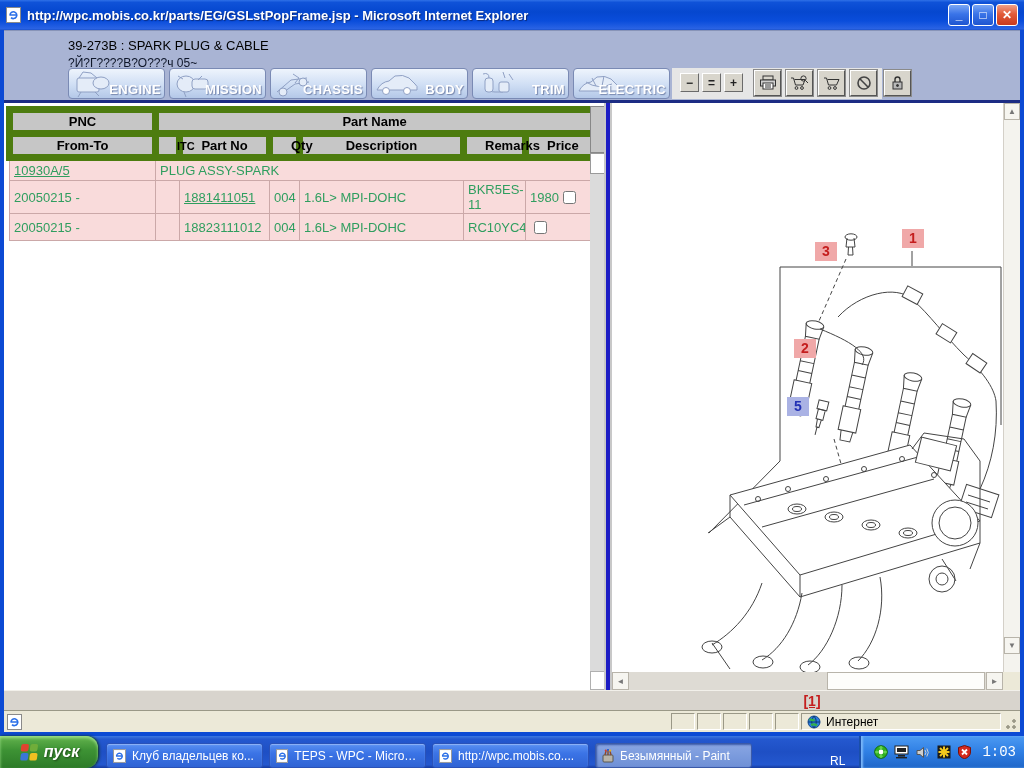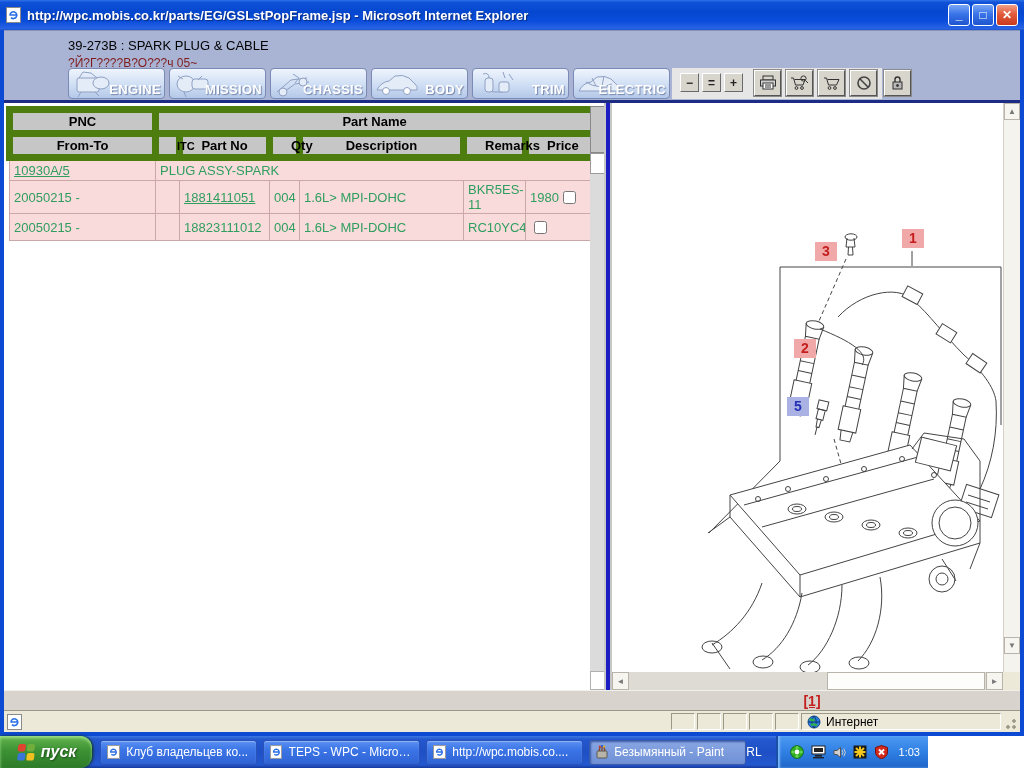--- a/index.html
+++ b/index.html
@@ -19,21 +19,21 @@
     color:#fff; font-size:12px; font-weight:bold; display:flex; align-items:center; justify-content:center; }
   .tb-btn.close { background:linear-gradient(180deg,#f0a088 0%,#e25b3a 45%,#c83a1e 100%); }
   .win-border-left { position:absolute; left:0; top:30px; width:4px; height:706px; background:#0c4ad4; }
   .win-border-right { position:absolute; right:0; top:30px; width:4px; height:706px; background:#0c4ad4; }
   .win-border-bottom { position:absolute; left:0; top:732px; width:1024px; height:4px; background:#0c4ad4; }
 
   
   .banner { position:absolute; left:4px; top:30px; width:1016px; height:70px; background:#a9b4d4;
     border-top:1px solid #8894b8; }
   .banner-title { position:absolute; left:64px; top:7px; font-size:13px; font-weight:normal; color:#000; }
-  .banner-sub { position:absolute; left:64px; top:25px; font-size:12px; color:#7f1d1d; }
+  .banner-sub { position:absolute; left:64px; top:25px; font-size:12px; color:#0f172a; }
   .tabs { position:absolute; left:64px; top:37px; display:flex; gap:4px; }
   .tab { position:relative; width:97px; height:31px; border:1px solid #7a8ab4; border-radius:4px;
     background:linear-gradient(180deg,#eef4fc 0%,#cfdef4 55%,#b4c8e8 100%); overflow:hidden; }
   .tab svg { position:absolute; left:2px; top:1px; }
   .tab-label { position:absolute; right:3px; bottom:1px; color:#fff; font-weight:bold; font-size:13px;
     text-shadow:1px 1px 1px #7787ad; letter-spacing:0.3px; }
   .toolbar-panel { position:absolute; left:668px; top:37px; width:210px; height:31px; background:#e6e6e6; }
   .zoom-group { position:absolute; left:8px; top:5px; display:flex; gap:3px; }
   .zoom-btn { width:19px; height:19px; background:#d8d5cc; border:1px solid; border-color:#fff #6a6a6a #6a6a6a #fff;
     font-size:12px; font-weight:bold; color:#222; display:flex; align-items:center; justify-content:center; }
@@ -92,41 +92,41 @@
   .sb-pane { height:17px; border:1px solid; border-color:#9a9887 #fff #fff #9a9887; margin-left:2px; }
   .sb-pane.small { width:24px; }
   .sb-zone { width:200px; display:flex; align-items:center; gap:5px; padding-left:5px; font-size:12px; color:#000; }
   .sb-grip { width:14px; height:17px; margin-left:2px;
     background:
       radial-gradient(circle at 11px 14px, #9a9887 1.5px, transparent 2px),
       radial-gradient(circle at 11px 8px, #9a9887 1.5px, transparent 2px),
       radial-gradient(circle at 5px 14px, #9a9887 1.5px, transparent 2px); }
 
   
-  .taskbar { position:absolute; left:0; top:736px; width:928px; height:32px;
-    background:linear-gradient(180deg,#3c77e0 0%,#2458cf 10%,#1e4fc4 50%,#2458cf 90%,#15399c 100%); display:flex; align-items:center; }
+  .taskbar { position:absolute; left:0; top:736px; width:1024px; height:32px;
+    background:linear-gradient(180deg,#3c77e0 0%,#2458cf 10%,#1e4fc4 50%,#2458cf 90%,#15399c 100%); display:flex; align-items:flex-end; }
   .start-btn { width:98px; height:32px; border-radius:0 12px 12px 0;
     background:linear-gradient(180deg,#64b44e 0%,#3d9234 45%,#2d7b28 100%);
     box-shadow:inset 0 2px 3px #9ade85, 1px 0 3px #12330f;
     display:flex; align-items:center; justify-content:center; gap:5px; }
   .start-label { color:#fff; font-weight:bold; font-style:italic; font-size:16px; text-shadow:1px 1px 2px #1d4a18; }
   .taskbtns { display:flex; gap:6px; margin-left:8px; }
   .taskbtn { width:157px; height:25px; border-radius:3px; border:1px solid #2a52b8;
     background:linear-gradient(180deg,#5a90f2 0%,#3b74e6 40%,#2f63d4 100%);
     color:#fff; font-size:12px; display:flex; align-items:center; gap:5px; padding:0 5px;
     white-space:nowrap; overflow:hidden; box-shadow:inset 0 1px 1px #8fb4f8; }
   .taskbtn.lighter { background:linear-gradient(180deg,#7fa6f0 0%,#higher 0%,#6a96ea 40%,#5e8ade 100%); }
   .taskbtn.pressed { background:linear-gradient(180deg,#8aa6e2 0%,#7b9bdd 50%,#6f90d6 100%);
     box-shadow:inset 1px 1px 2px #3b5aa8; border-color:#3b5aa8; }
   .taskbtn span { overflow:hidden; text-overflow:ellipsis; }
   .lang { color:#fff; font-size:12px; margin-left:auto; margin-right:14px; }
   .tray { height:32px; display:flex; align-items:center; gap:6px; padding:0 8px 0 12px;
     background:linear-gradient(180deg,#4c9af2 0%,#2f7fe4 50%,#1f66c8 100%);
     border-left:2px solid #1a4fa8; box-shadow:inset 2px 0 2px #7ab6f8; }
-  .tray-clock { color:#fff; font-size:11px; margin-left:4px; }
+  .tray-clock { color:#fff; font-size:14px; margin-left:4px;font-family:Liberation Mono, monospace; }
   .ticon { width:15px; height:15px; display:flex; align-items:center; justify-content:center; }
 
   .iepage { width:15px; height:16px; position:relative; background:#fff; border:1px solid #8a8a8a;
     display:flex; align-items:center; justify-content:center; }
 </style>
 </head>
 <body>
 
 <div class="screen">
 

